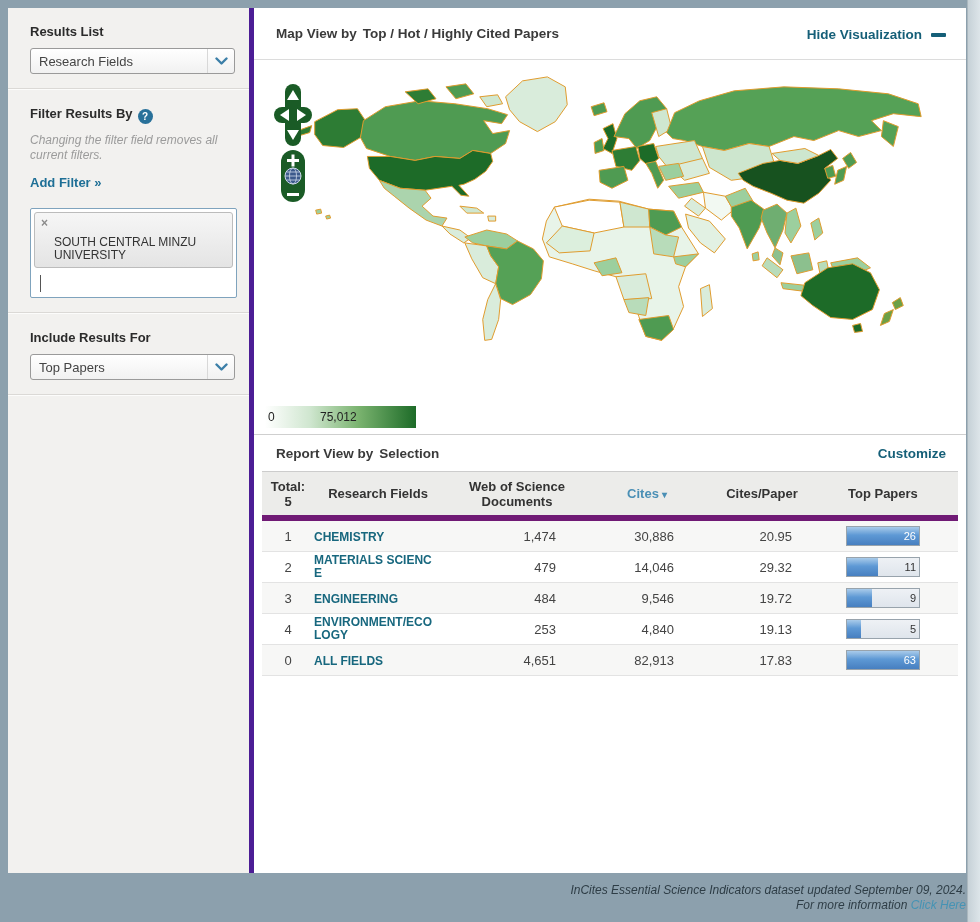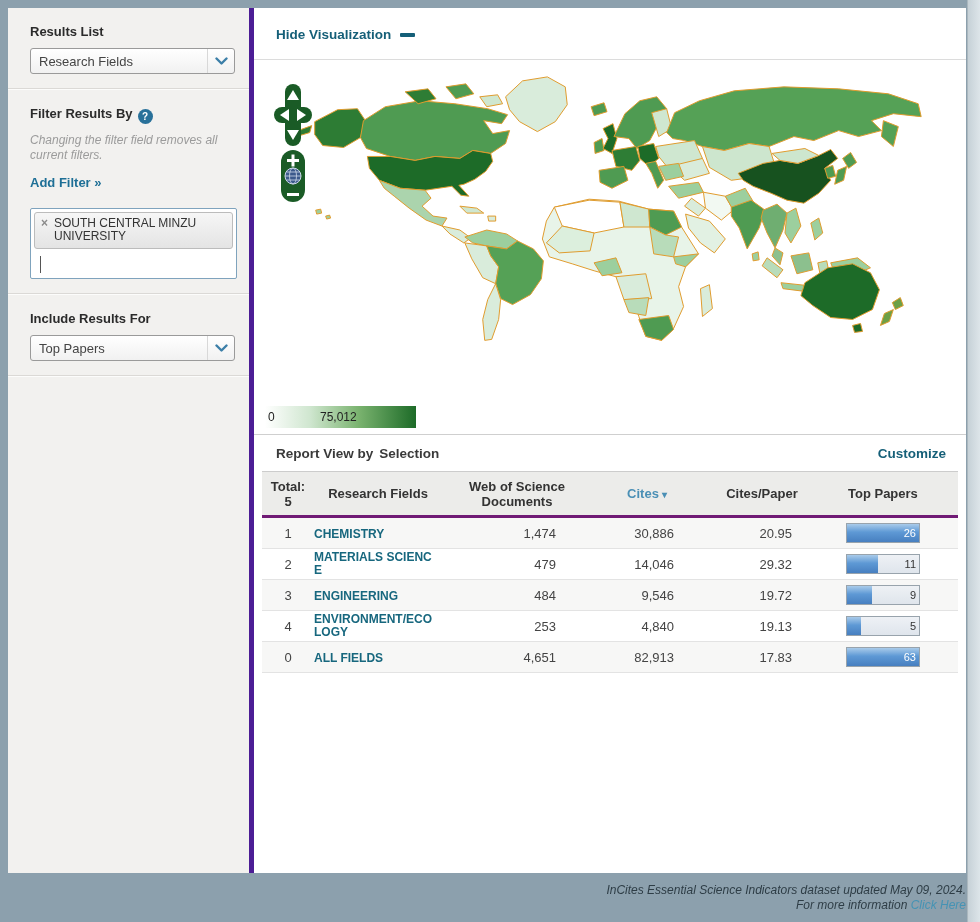--- a/index.html
+++ b/index.html
@@ -21,21 +21,21 @@
   .selectbox .sel-text{flex:1;font-size:13px;color:#444;padding-left:8px;white-space:nowrap;overflow:hidden;}
   .selectbox .sel-arrow{width:26px;height:100%;border-left:1px solid #d8d8d8;display:flex;align-items:center;justify-content:center;}
   .help-badge{display:inline-block;width:15px;height:15px;border-radius:50%;background:#29719a;color:#fff;
     font-size:10px;font-weight:bold;text-align:center;line-height:15px;vertical-align:-2px;margin-left:5px;}
   .filter-note{font-size:12px;font-style:italic;color:#9b9b9b;line-height:15px;margin:2px 0 10px 0;}
   .add-filter{font-size:13px;font-weight:bold;color:#1e6f96;text-decoration:none;display:inline-block;margin-bottom:18px;cursor:pointer;}
   .filter-box{width:207px;min-height:62px;box-sizing:border-box;background:#fff;border:1px solid #7fa3bd;border-radius:2px;padding:3px;}
   .filter-tag{display:flex;align-items:flex-start;background:linear-gradient(#f6f6f6,#e4e4e4);
     border:1px solid #bcbcbc;border-radius:3px;padding:4px 6px 5px 6px;}
   .tag-x{color:#8b8b8b;font-size:12px;font-weight:bold;margin-right:6px;line-height:13px;cursor:pointer;}
-  .tag-label{font-size:12px;color:#333;line-height:13px;width:168px;}
+  .tag-label{font-size:12px;color:#333;line-height:13px;width:168px;margin-top:19px;}
   .caret{width:1px;height:17px;background:#555;margin:7px 0 2px 6px;animation:blink 1.1s steps(1) infinite;}
   @keyframes blink{50%{opacity:0;}}
   .btn-row{display:flex;gap:11px;padding-top:2px;}
   .sb-btn{height:27px;padding:0 13px;background:linear-gradient(#fdfdfd,#ececec);border:1px solid #b3b3b3;
     border-radius:3px;font-size:13px;font-weight:bold;color:#25708f;cursor:pointer;font-family:inherit;}
   
   .main{flex:1;background:#fff;position:relative;min-width:0;}
   .panel-header{height:52px;display:flex;align-items:center;justify-content:space-between;
     padding:0 20px 0 22px;border-bottom:1px solid #dcdcdc;box-sizing:border-box;}
   .panel-title{font-size:13.5px;font-weight:bold;color:#3a3a3a;}
@@ -48,21 +48,21 @@
   .legend-row{position:relative;height:30px;}
   .legend-bar{position:absolute;left:11px;top:2px;width:151px;height:22px;
     background:linear-gradient(to right,#ffffff,#cfe6cf 30%,#7ab36f 62%,#1d6b28 100%);}
   .legend-min{position:absolute;left:14px;top:6px;font-size:12px;color:#222;}
   .legend-max{position:absolute;left:66px;top:6px;font-size:12px;color:#222;}
   .section-divider{height:0;border-top:1px solid #cfcfcf;}
   .report-header{height:36px;display:flex;align-items:center;justify-content:space-between;padding:0 20px 0 22px;}
   
   .tbl{margin:0 8px;}
   .tr{display:flex;align-items:center;}
-  .thead{background:#ececea;border-top:1px solid #cccccc;border-bottom:3px solid #701a75;height:43px;
+  .thead{background:#ececea;border-top:1px solid #cccccc;border-bottom:6px solid #701a75;height:43px;
     font-size:13px;font-weight:bold;color:#333;}
   .c-rank{width:52px;text-align:center;flex:none;}
   .c-field{width:128px;flex:none;padding-right:4px;box-sizing:border-box;}
   .c-docs{width:150px;text-align:right;padding-right:36px;box-sizing:border-box;flex:none;}
   .c-cites{width:110px;text-align:right;padding-right:28px;box-sizing:border-box;flex:none;}
   .c-cpp{width:120px;text-align:right;padding-right:30px;box-sizing:border-box;flex:none;}
   .c-top{flex:1;padding-left:24px;box-sizing:border-box;}
   .thead .c-field,.thead .c-docs,.thead .c-cites,.thead .c-cpp{text-align:center;padding-right:0;}
   .thead .c-docs div{width:110px;margin:0 auto;line-height:15px;}
   .thead .c-rank{line-height:15px;}
@@ -130,20 +130,23 @@
         </span>
       </div>
     </div>
     <div class="sb-divider"></div>
 
   </div>
 
   <div class="main">
 
     <div class="panel-header">
+      <div class="panel-title">
+        <span>Map View by</span><span class="gap"></span><span>Top / Hot / Highly Cited Papers</span>
+      </div>
       <div>
         <a class="link">Hide Visualization</a><span class="minus-icon"></span>
       </div>
     </div>
 
     <div class="map-area">
       <svg class="world" width="710" height="344" viewBox="0 0 710 346">
         <g stroke="#E09B2D" stroke-width="1" stroke-linejoin="round">
 
           <path fill="#2d7c34" d="M45,70 L56,66 L54,73 L44,76 Z"></path>
@@ -354,20 +357,20 @@
               <span class="bar-val">63</span>
             </div>
           </div>
       </div>
     </div>
 
   </div>
 </div>
 
 <div class="footer">
-  <div>InCites Essential Science Indicators dataset updated May 09, 2024.</div>
+  <div>InCites Essential Science Indicators dataset updated September 09, 2024.</div>
   <div>
     <span>For more information</span>
     <a>Click Here</a>
   </div>
 </div>
 
 <div class="scroll-strip"></div>
 
 </body></html>

